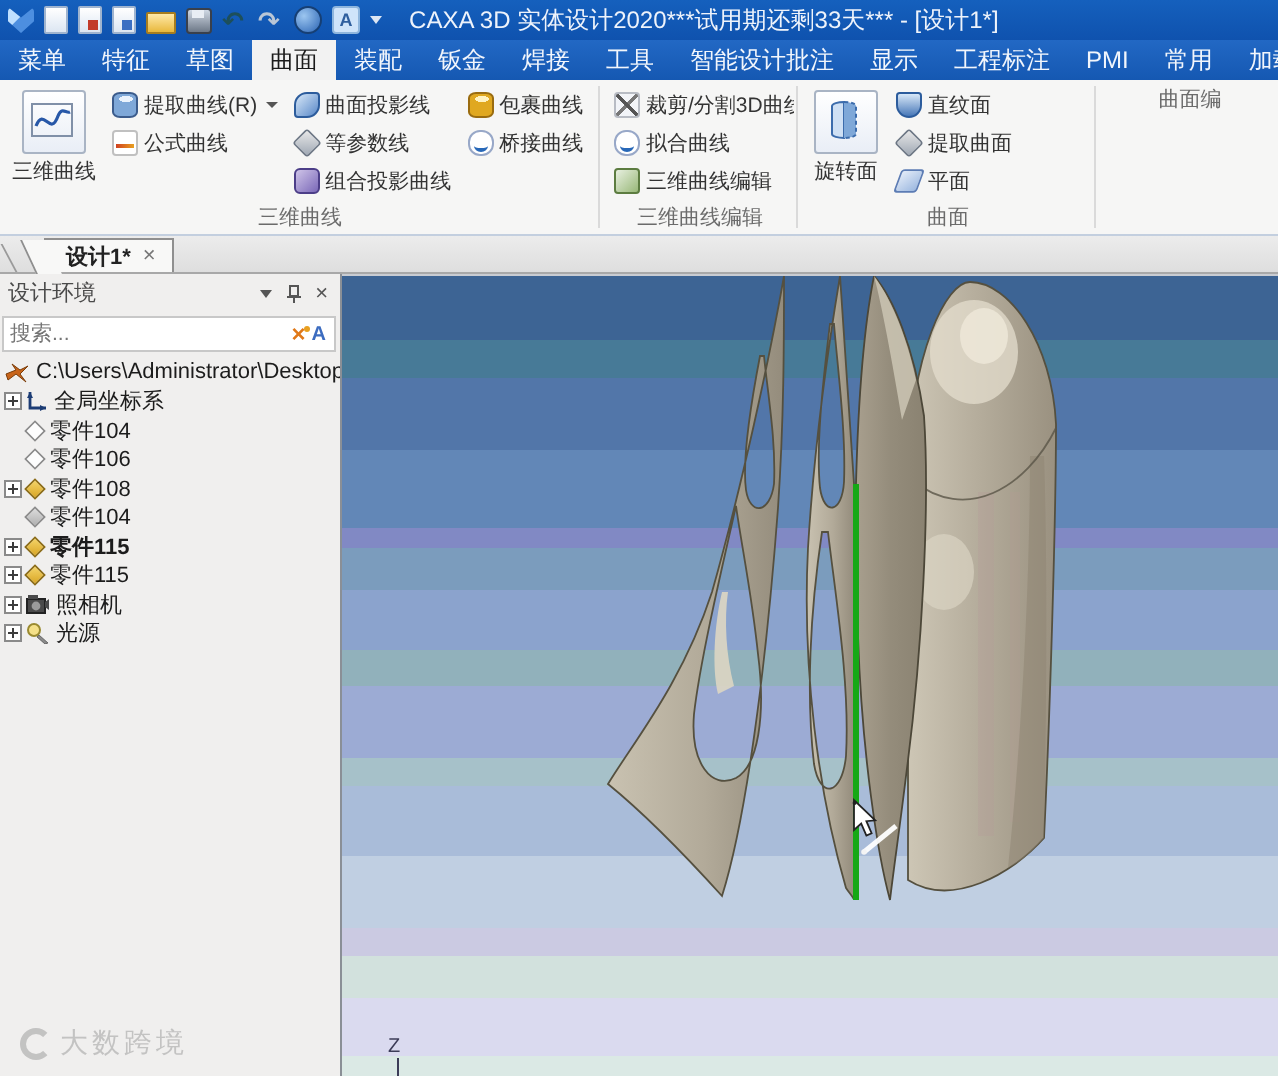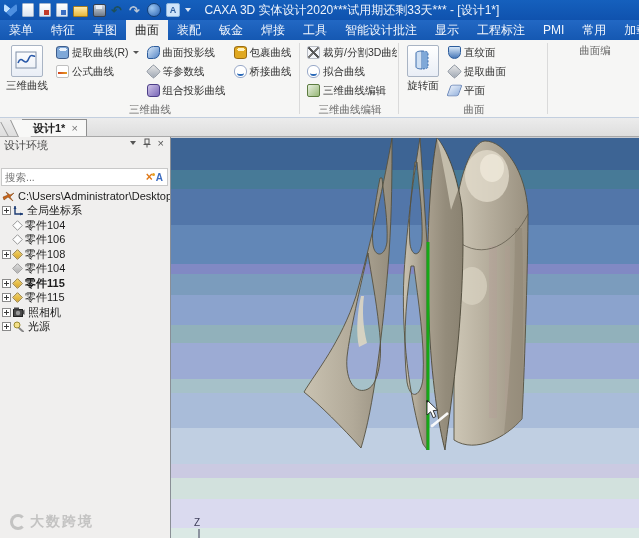--- a/index.html
+++ b/index.html
@@ -69,21 +69,21 @@
   .tabstrip{height:18px;background:linear-gradient(#ececec,#dedede);border-bottom:1px solid #a8a8a8;position:relative;display:flex;align-items:flex-end;}
   .tabslant{position:absolute;left:4px;bottom:0;width:14px;height:14px;border-left:1px solid #9a9a9a;transform:skewX(28deg);}
   .doctab{margin-left:22px;height:16px;background:#f8f8f7;border:1px solid #8f8f8f;border-bottom:none;
           display:flex;align-items:center;gap:6px;padding:0 8px 0 10px;transform:skewX(0);position:relative;}
   .doctab::before{content:"";position:absolute;left:-9px;bottom:-1px;width:12px;height:17px;background:#f8f8f7;border-left:1px solid #8f8f8f;transform:skewX(25deg);}
   .doctab .dlabel{font-size:11px;font-weight:bold;color:#222;position:relative;}
   .doctab .dclose{font-size:11px;color:#777;position:relative;}
   
   .main{display:flex;height:402px;}
   .panel{width:171px;background:#f0efee;border-right:1px solid #8a8f96;box-sizing:border-box;position:relative;}
-  .phead{height:17px;display:flex;align-items:flex-start;padding:1px 4px 12px 4px;}
+  .phead{height:17px;display:flex;align-items:center;padding:1px 4px 2px 4px;}
   .phead .ptitle{font-size:11px;color:#4a4a4a;flex:1;}
   .phbtn{display:flex;align-items:center;gap:7px;padding-right:2px;}
   .phcaret{width:0;height:0;border-left:3.5px solid transparent;border-right:3.5px solid transparent;border-top:4px solid #555;}
   .phclose{font-size:11px;color:#555;line-height:10px;}
   .searchrow{height:16px;margin:1px 2px 0 1px;background:#fff;border:1px solid #c8c8c8;display:flex;align-items:center;}
   .searchrow input{flex:1;border:none;outline:none;font-size:10.5px;color:#888;padding:0 3px;height:13px;background:transparent;font-family:inherit;}
   .sclear{color:#e07818;font-weight:bold;font-size:12px;padding:0 2px;line-height:12px;}
   .sfilter{color:#3c6cc0;font-weight:bold;font-size:10px;padding:0 4px 0 1px;position:relative;}
   .sfilter::before{content:"";position:absolute;left:-3px;top:1px;width:3px;height:3px;background:#e8a020;border-radius:50%;}
   
@@ -94,21 +94,21 @@
   .exp{width:9px;height:9px;border:1px solid #8a8a8a;background:#fff;position:relative;flex:none;margin-right:2px;box-sizing:border-box;}
   .exp::before{content:"";position:absolute;left:1px;right:1px;top:3px;height:1px;background:#3c3c3c;}
   .exp::after{content:"";position:absolute;top:1px;bottom:1px;left:3px;width:1px;background:#3c3c3c;}
   .noexp{width:11px;flex:none;}
   .dmnd{width:9px;height:9px;transform:rotate(45deg) scale(.85);flex:none;box-sizing:border-box;}
   .d-white{background:#fdfdfd;border:1px solid #8a8a8a;}
   .d-gold{background:linear-gradient(135deg,#f4d468,#d9a625);border:1px solid #8a6a14;}
   .d-gray{background:linear-gradient(135deg,#dcdcdc,#b0b0b0);border:1px solid #8a8a8a;}
   .ticon{flex:none;}
   .watermark{position:absolute;left:10px;bottom:8px;display:flex;align-items:center;gap:4px;
-             color:rgba(165,165,165,.6);font-size:14px;font-weight:bold;letter-spacing:2px;}
+             color:rgba(165,165,165,.6);font-size:14px;font-weight:normal;letter-spacing:2px;}
   .wlogo{width:16px;height:16px;border:3px solid rgba(165,165,165,.6);border-right-color:transparent;border-radius:50%;box-sizing:border-box;}
   
   .viewport{flex:1;position:relative;overflow:hidden;border-top:1px solid #c9ccd2;box-sizing:border-box;}
   .stripes{position:absolute;inset:0;display:flex;flex-direction:column;}
   .scene{position:absolute;inset:0;}
 </style>
 </head>
 <body>
 
 <div class="titlebar">

